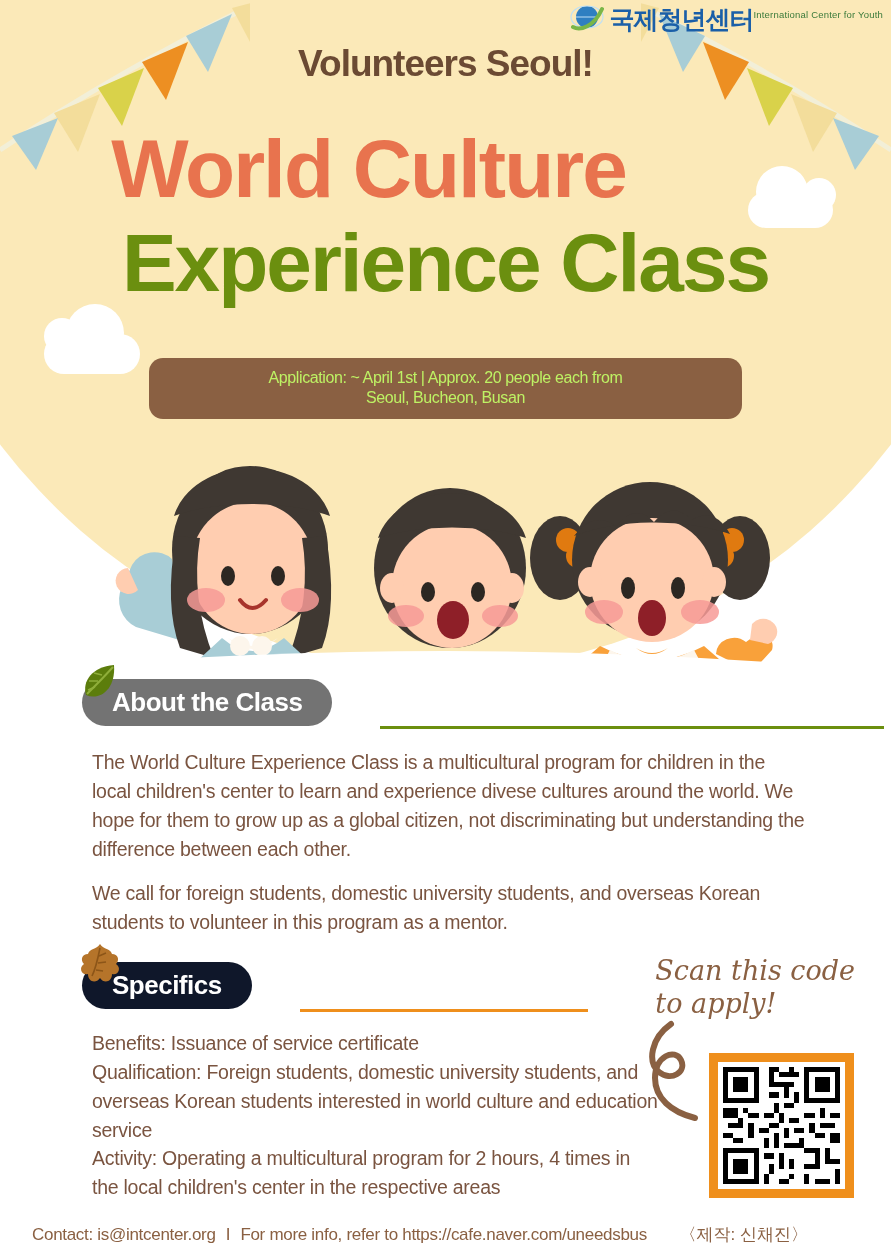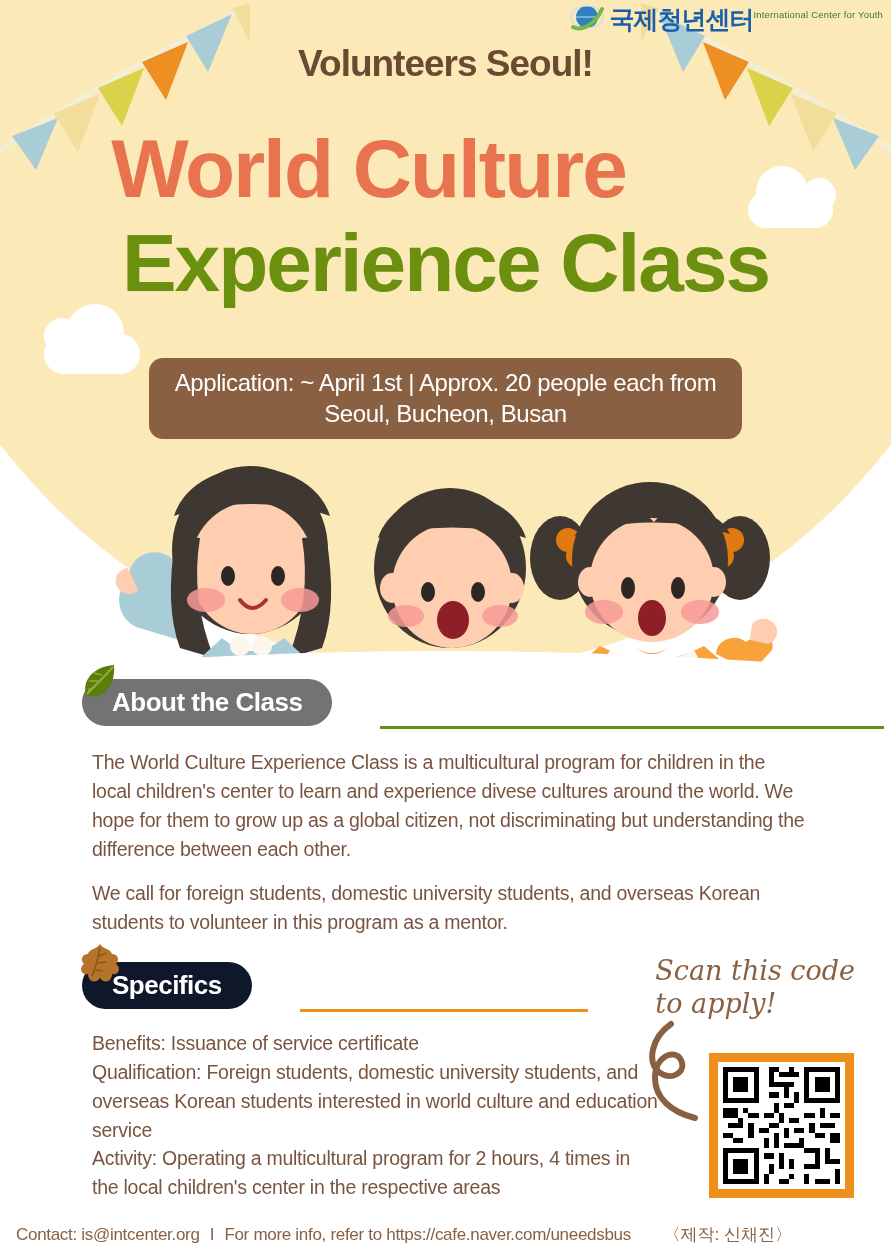--- a/index.html
+++ b/index.html
@@ -60,21 +60,21 @@
     position:absolute;top:222px;left:0;width:891px;text-align:center;z-index:5;
     font-size:82px;font-weight:bold;color:#6b8f0f;letter-spacing:-2px;line-height:1;
   }
 
   
   .appbar{
     position:absolute;left:149px;top:358px;width:593px;
     background:#8a6042;border-radius:14px;z-index:5;
     padding:10px 14px;box-sizing:border-box;text-align:center;
   }
-  .appbar-line{color:#ffffff;font-size:24px;line-height:1.28;letter-spacing:-.4px;}
+  .appbar-line{color:#bef264;font-size:16px;line-height:1.28;letter-spacing:-.4px;}
 
   
   .kids{position:absolute;left:0;top:440px;width:891px;height:265px;z-index:4;}
   .kids svg{display:block;}
 
   
   .section{position:absolute;z-index:6;}
   .badge{
     display:inline-flex;align-items:center;justify-content:center;
     height:47px;border-radius:24px;padding:0 30px;box-sizing:border-box;
@@ -104,21 +104,21 @@
     font-family:"DejaVu Serif", serif;font-style:italic;
   }
   .qr-wrap{position:absolute;left:709px;top:1053px;z-index:6;
     width:145px;height:145px;background:#ef8f1c;padding:9px;box-sizing:border-box;}
   .qr-inner{width:100%;height:100%;background:#ffffff;position:relative;}
   .qr-inner svg{display:block;width:100%;height:100%;}
   .curl{position:absolute;left:645px;top:1020px;z-index:6;}
 
   
   .footer{
-    position:absolute;left:0;bottom:14px;width:808px;z-index:7;
+    position:absolute;left:16px;bottom:14px;width:808px;z-index:7;
     display:flex;align-items:baseline;
   }
   .footer-left{margin-left:16px;color:#8a6042;font-size:17px;letter-spacing:-.3px;}
   .footer-sep{margin:0 10px;color:#8a6042;font-size:17px;}
   .footer-right{margin-left:auto;margin-right:16px;color:#8a6042;font-size:17px;}
 </style>
 </head>
 <body>
 
 <div class="poster">

